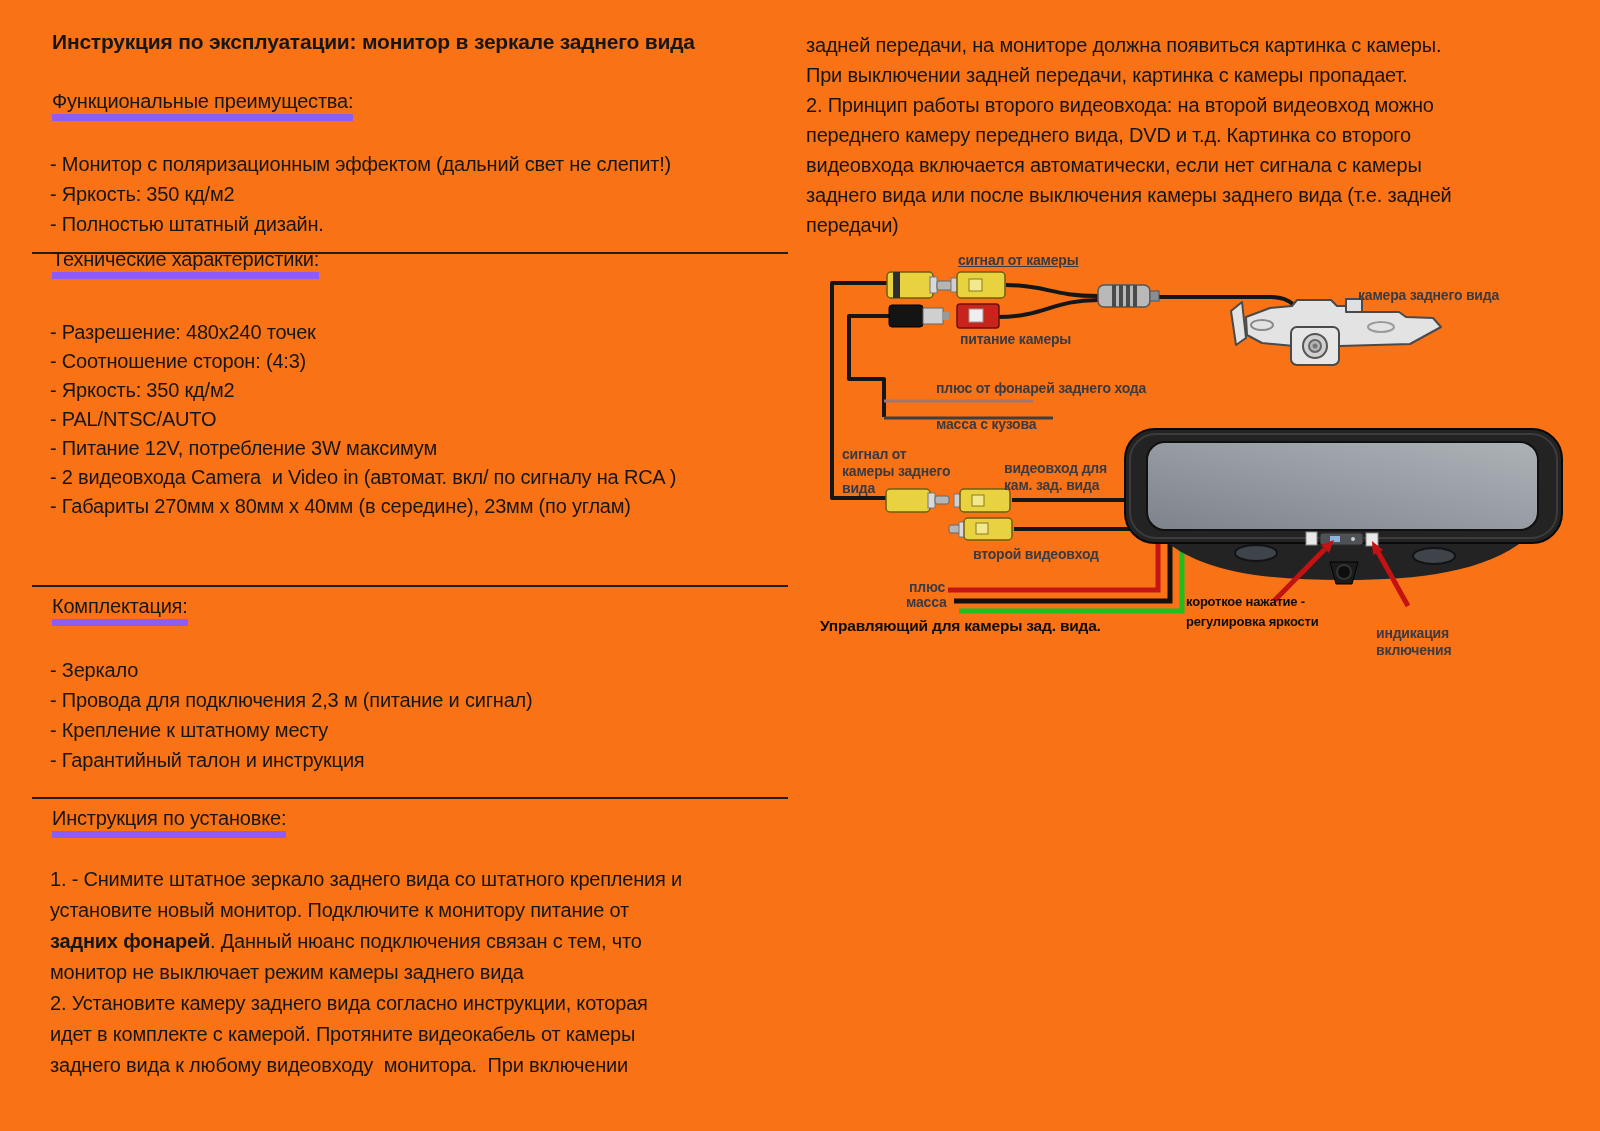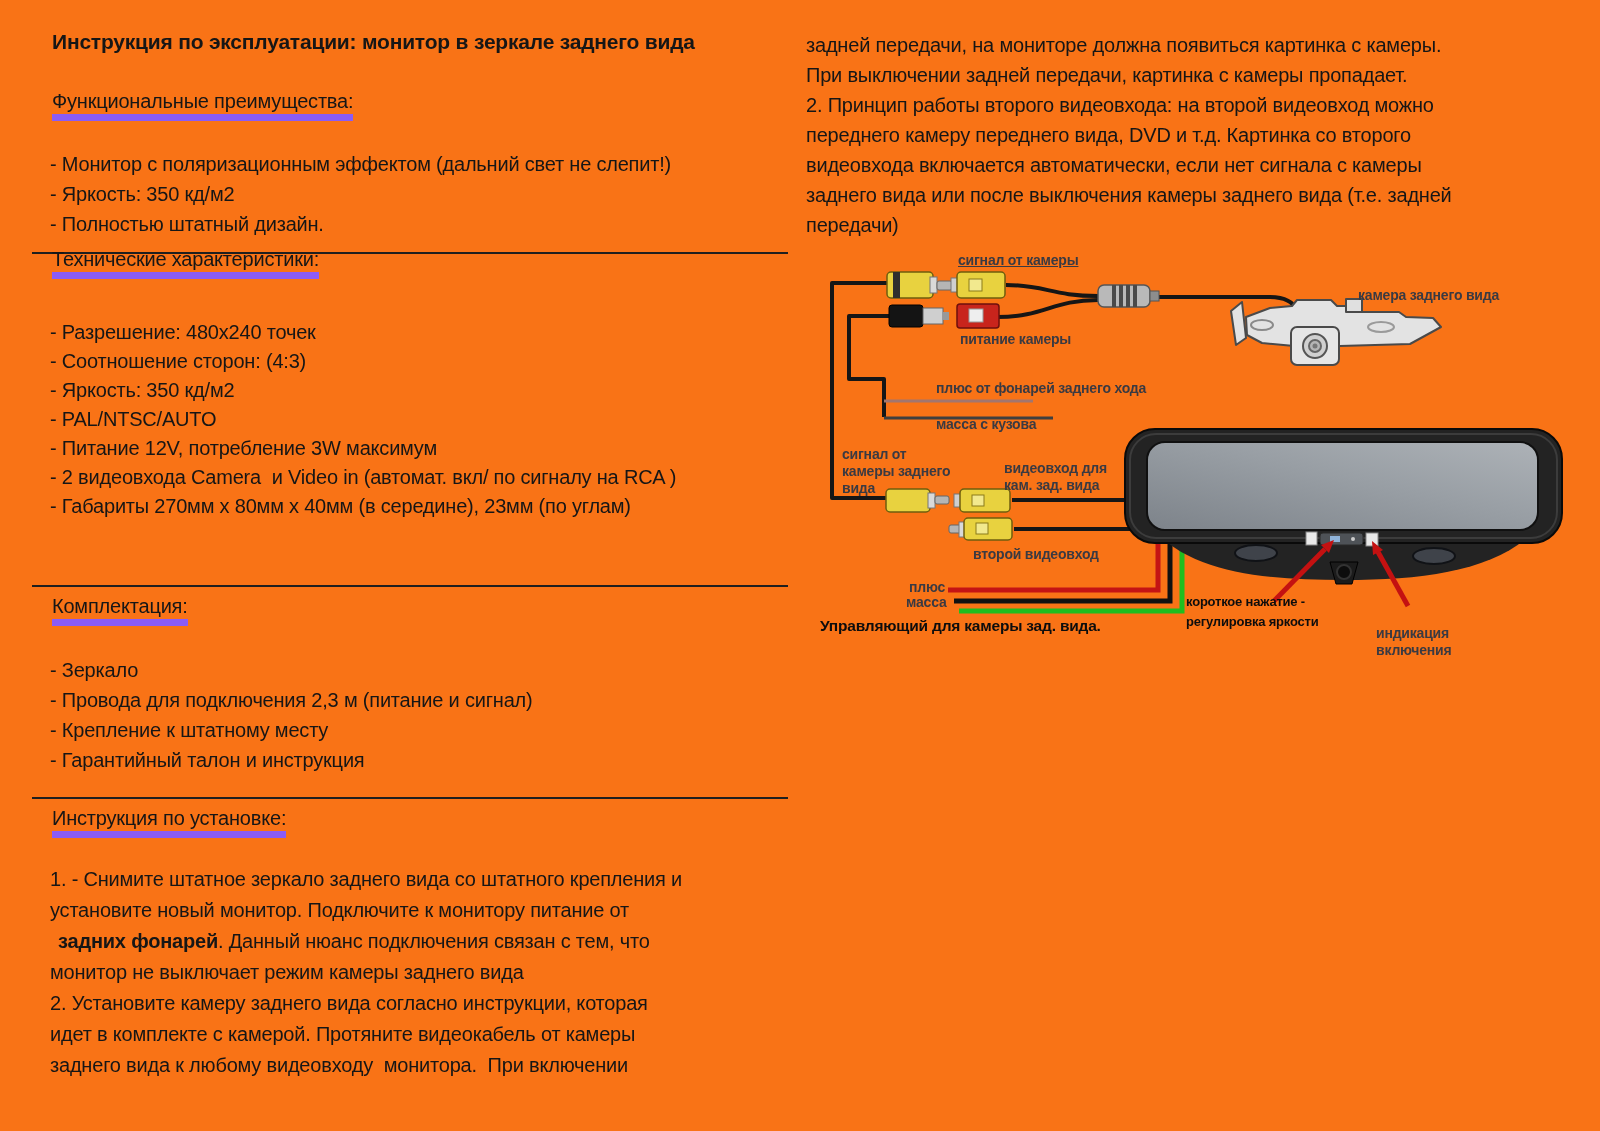--- a/index.html
+++ b/index.html
@@ -3,21 +3,21 @@
 <meta charset="utf-8">
 <style>
   html,body { margin:0; padding:0; background:#ffffff; }
   .page {
     position:relative; width:1600px; height:1131px; background:#f97316;
     font-family:"Liberation Sans", sans-serif; color:#161616; overflow:hidden;
     letter-spacing:-0.2px;
   }
   .abs { position:absolute; }
   .ln { white-space:pre; }
-  .b  { font-weight:bold;margin-left:8px; }
+  .b  { font-weight:bold; }
 
   .doc-title { left:52px; top:30px; font-size:21px; font-weight:bold; white-space:pre; }
 
   .heading { font-size:20px; white-space:pre; }
   .heading span { border-bottom:7px solid #8b5cf6; padding-bottom:2px; }
   .h-features { left:52px; top:90px; }
   .h-specs    { left:52px; top:248px; }
   .h-package  { left:52px; top:595px; }
   .h-install  { left:52px; top:807px; }
 

